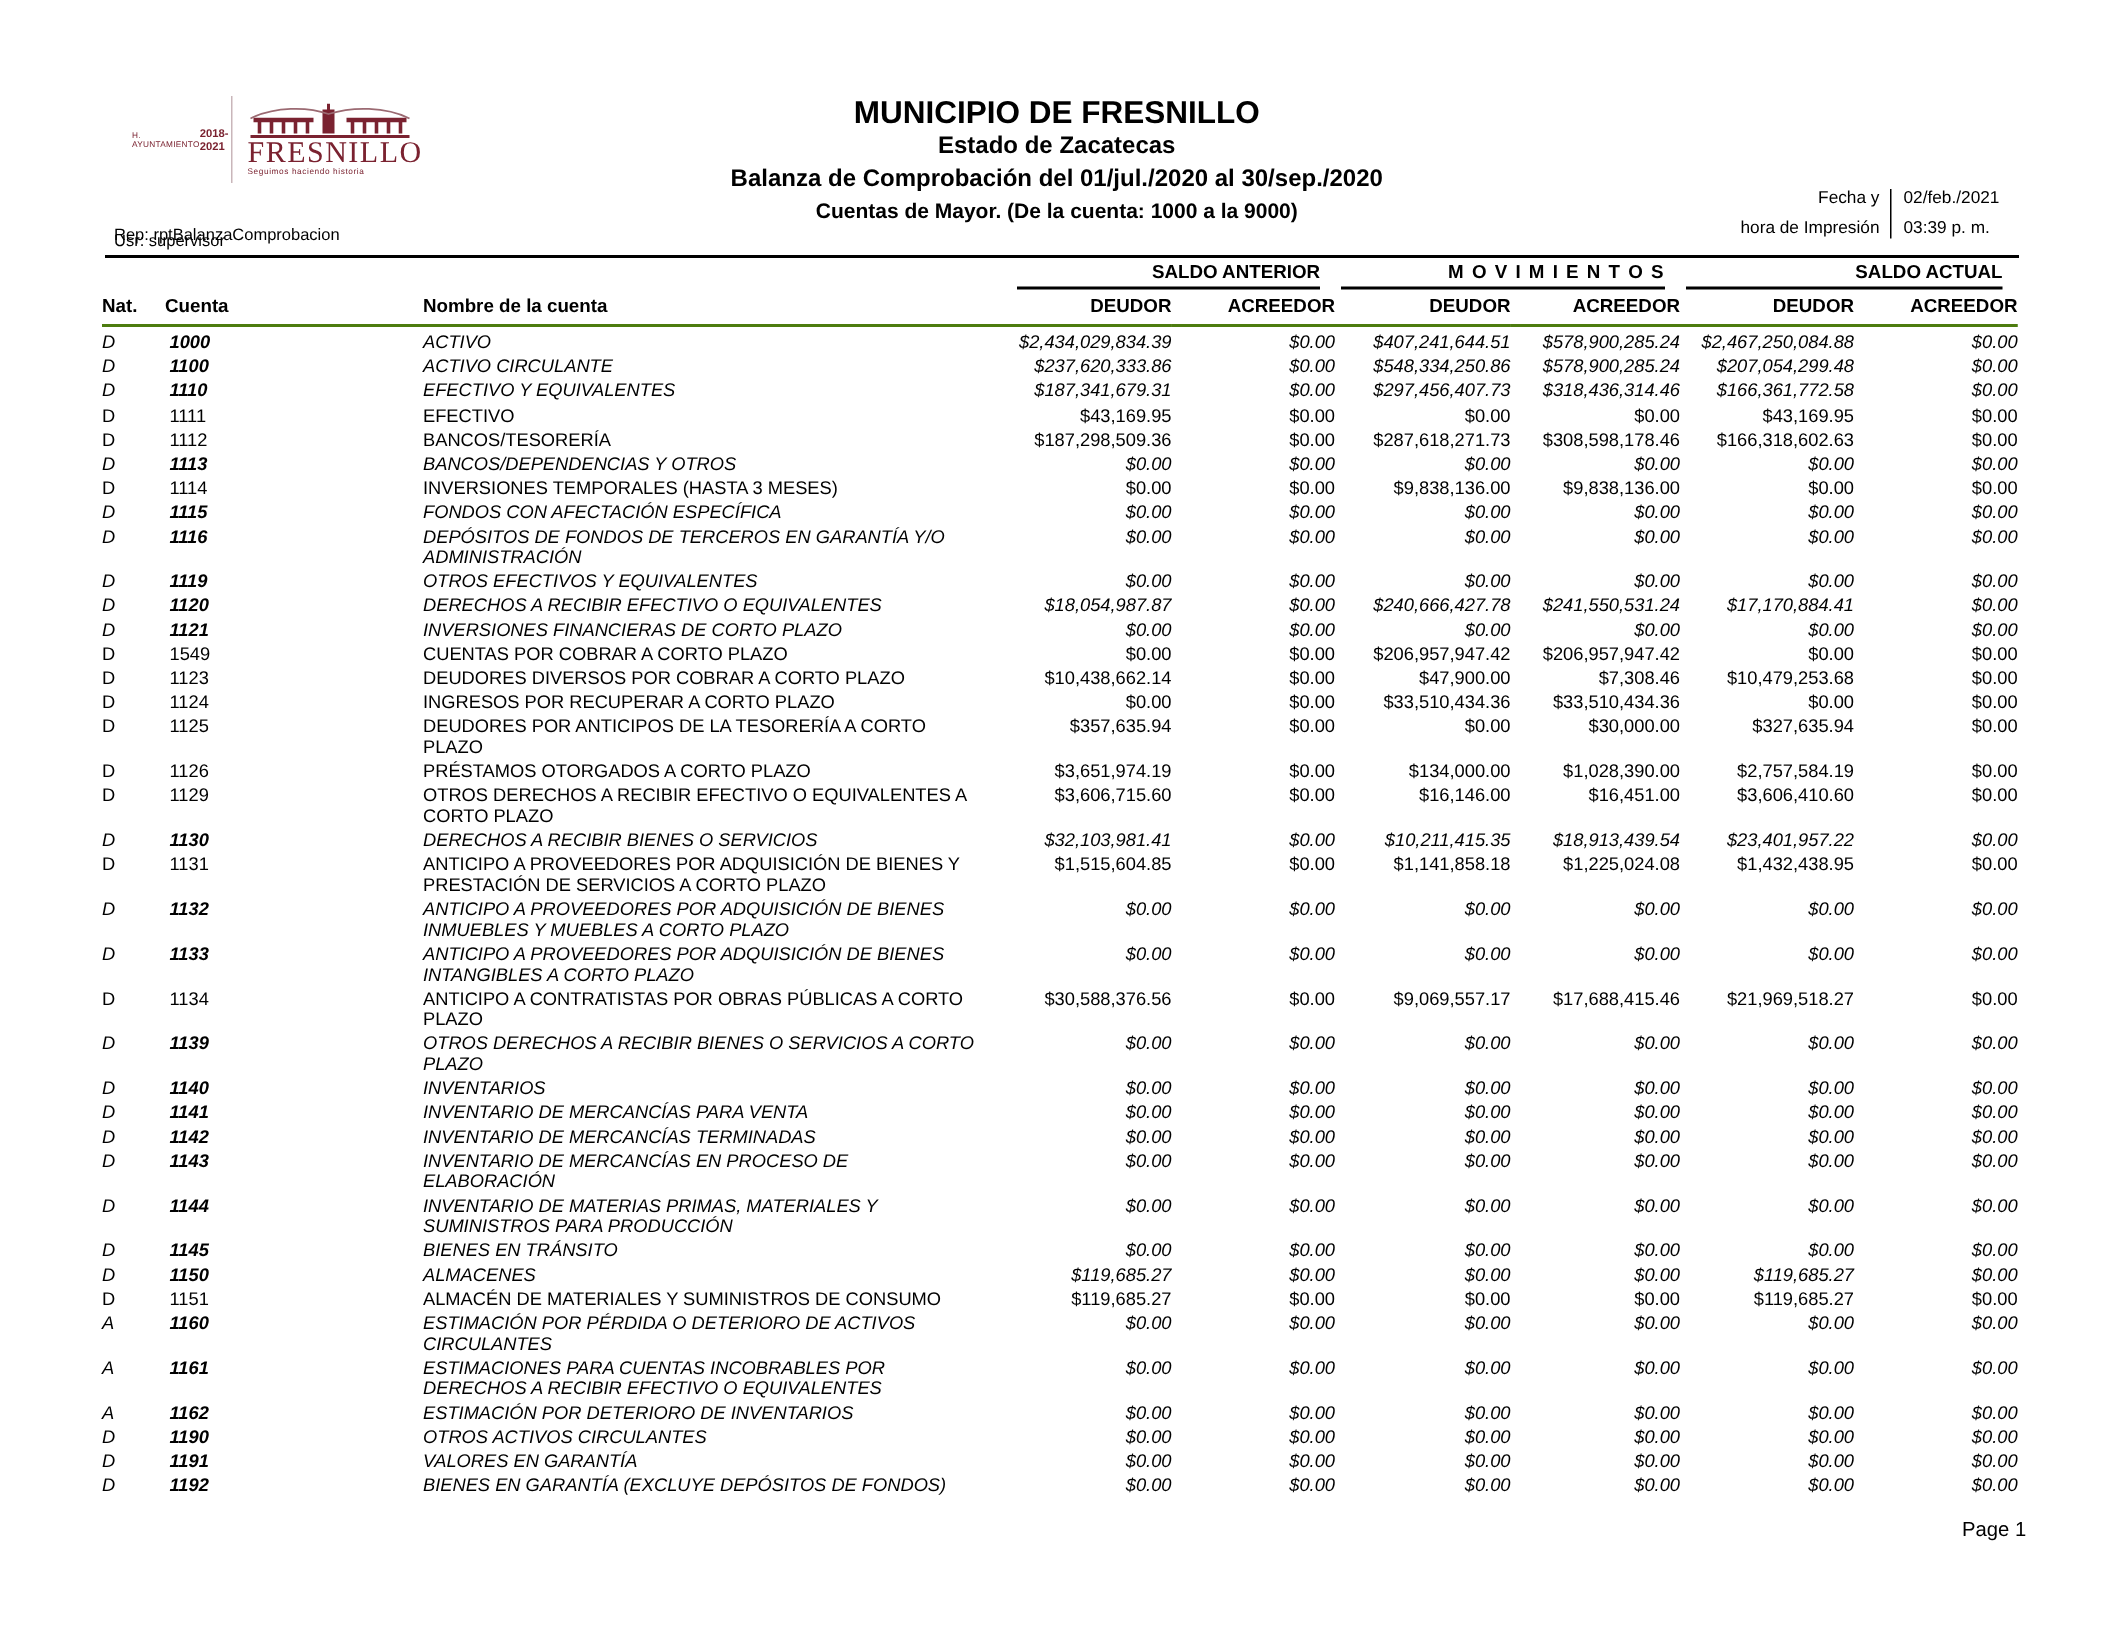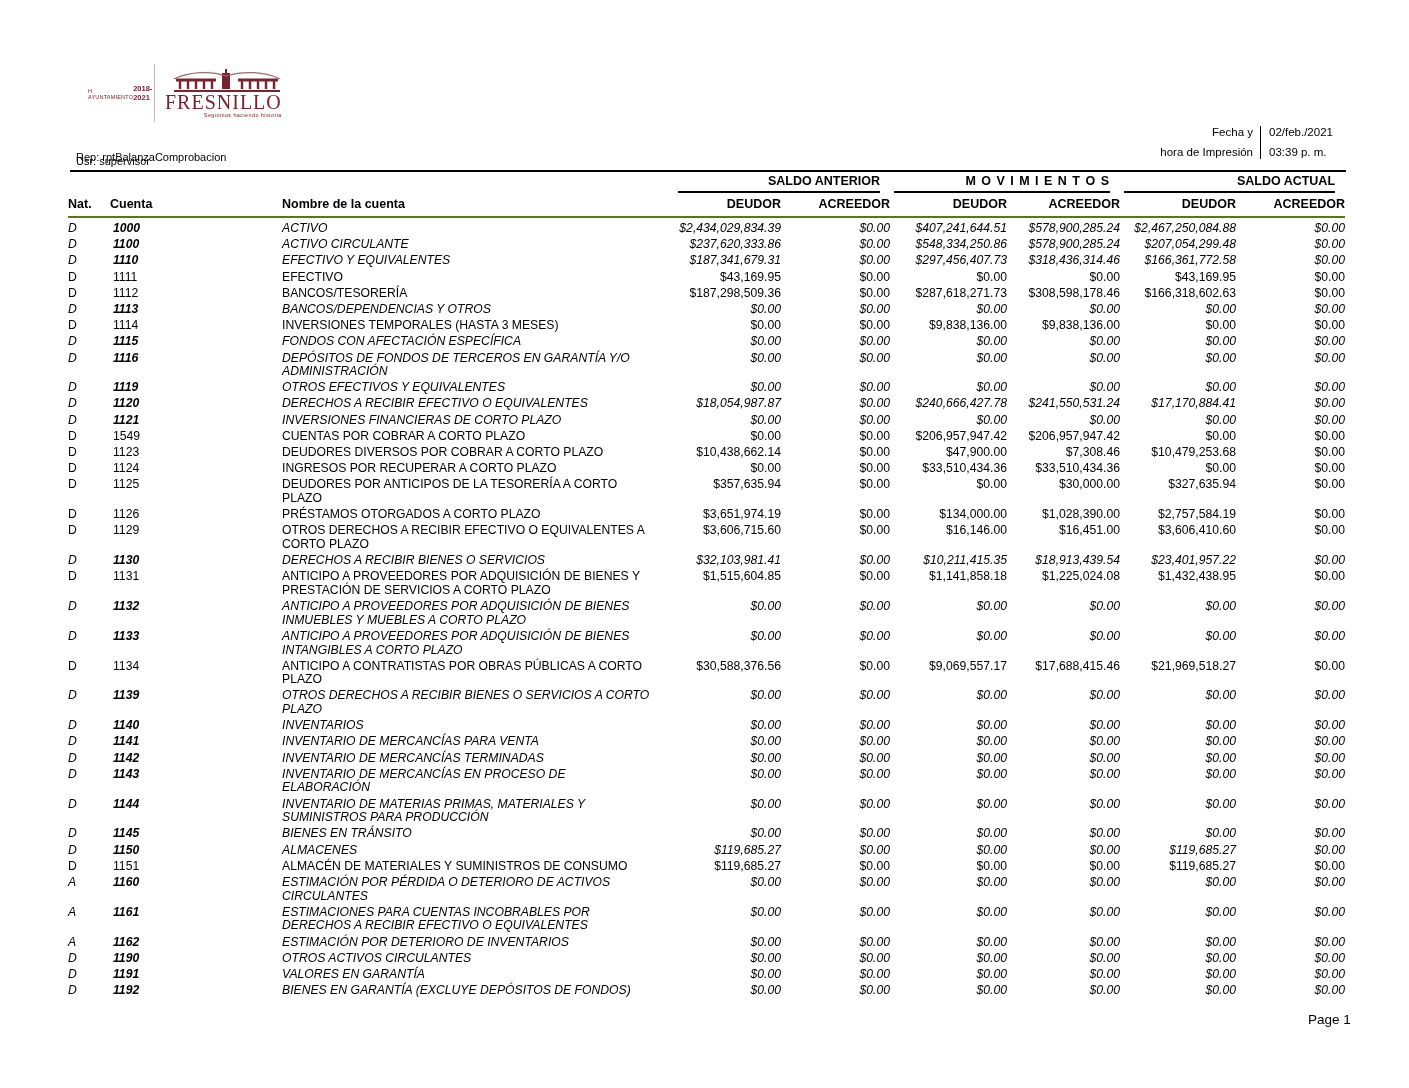--- a/index.html
+++ b/index.html
@@ -12,21 +12,21 @@
     overflow:hidden;
   }
   .page { position:absolute; inset:0; background:#fff; }
 
   
   .logo-block { position:absolute; left:88px; top:64px; display:flex; align-items:center; gap:10px; }
   .crest { display:flex; align-items:center; width:56px; }
   .crest-caption { font-size:5.5px; color:#7a2230; margin-top:2px; letter-spacing:.2px; }
   .crest-years { font-size:7.5px; color:#7a2230; font-weight:bold; }
   .logo-divider { width:1px; height:58px; background:#c9b6ba; }
-  .wordmark { display:flex; flex-direction:column; align-items:flex-end; }
+  .wordmark { display:flex; flex-direction:column; align-items:flex-start; }
   .wordmark-name { font-family:"Liberation Serif", serif; font-size:20px; letter-spacing:1px; color:#7a2230; line-height:18px; }
   .wordmark-tag { font-size:5.5px; color:#7a2230; letter-spacing:.4px; margin-top:1px; }
 
   
   .titles { position:absolute; left:0; right:0; top:64px; text-align:center; }
   .t1 { font-size:21px; font-weight:bold; line-height:24px; }
   .t2 { font-size:16px; font-weight:bold; line-height:19px; }
   .t3 { font-size:16px; font-weight:bold; line-height:22px; margin-top:2px; }
   .t4 { font-size:14px; font-weight:bold; line-height:18px; }
 
@@ -95,20 +95,26 @@
         <path d="M4 11 h40 M66 11 h40" stroke="#7a2230" stroke-width="3"></path>
         <rect x="50" y="4" width="8" height="16" fill="#7a2230"></rect>
         <path d="M54 0 v5" stroke="#7a2230" stroke-width="2"></path>
         <path d="M2 10 C 18 2 40 2 54 7 C 70 2 92 2 108 10" fill="none" stroke="#9b6a72" stroke-width="1.2"></path>
       </svg>
       <div class="wordmark-name">FRESNILLO</div>
       <div class="wordmark-tag">Seguimos haciendo historia</div>
     </div>
   </div>
 
+  <div class="titles">
+    <div class="t1">MUNICIPIO DE FRESNILLO</div>
+    <div class="t2">Estado de Zacatecas</div>
+    <div class="t3">Balanza de Comprobación del 01/jul./2020 al 30/sep./2020</div>
+    <div class="t4">Cuentas de Mayor. (De la cuenta: 1000 a la 9000)</div>
+  </div>
 
   <div class="print-info">
     <div class="pi-labels">
       <span>Fecha y</span>
       <span>hora de Impresión</span>
     </div>
     <div class="pi-divider"></div>
     <div class="pi-values">
       <span>02/feb./2021</span>
       <span>03:39 p. m.</span>

